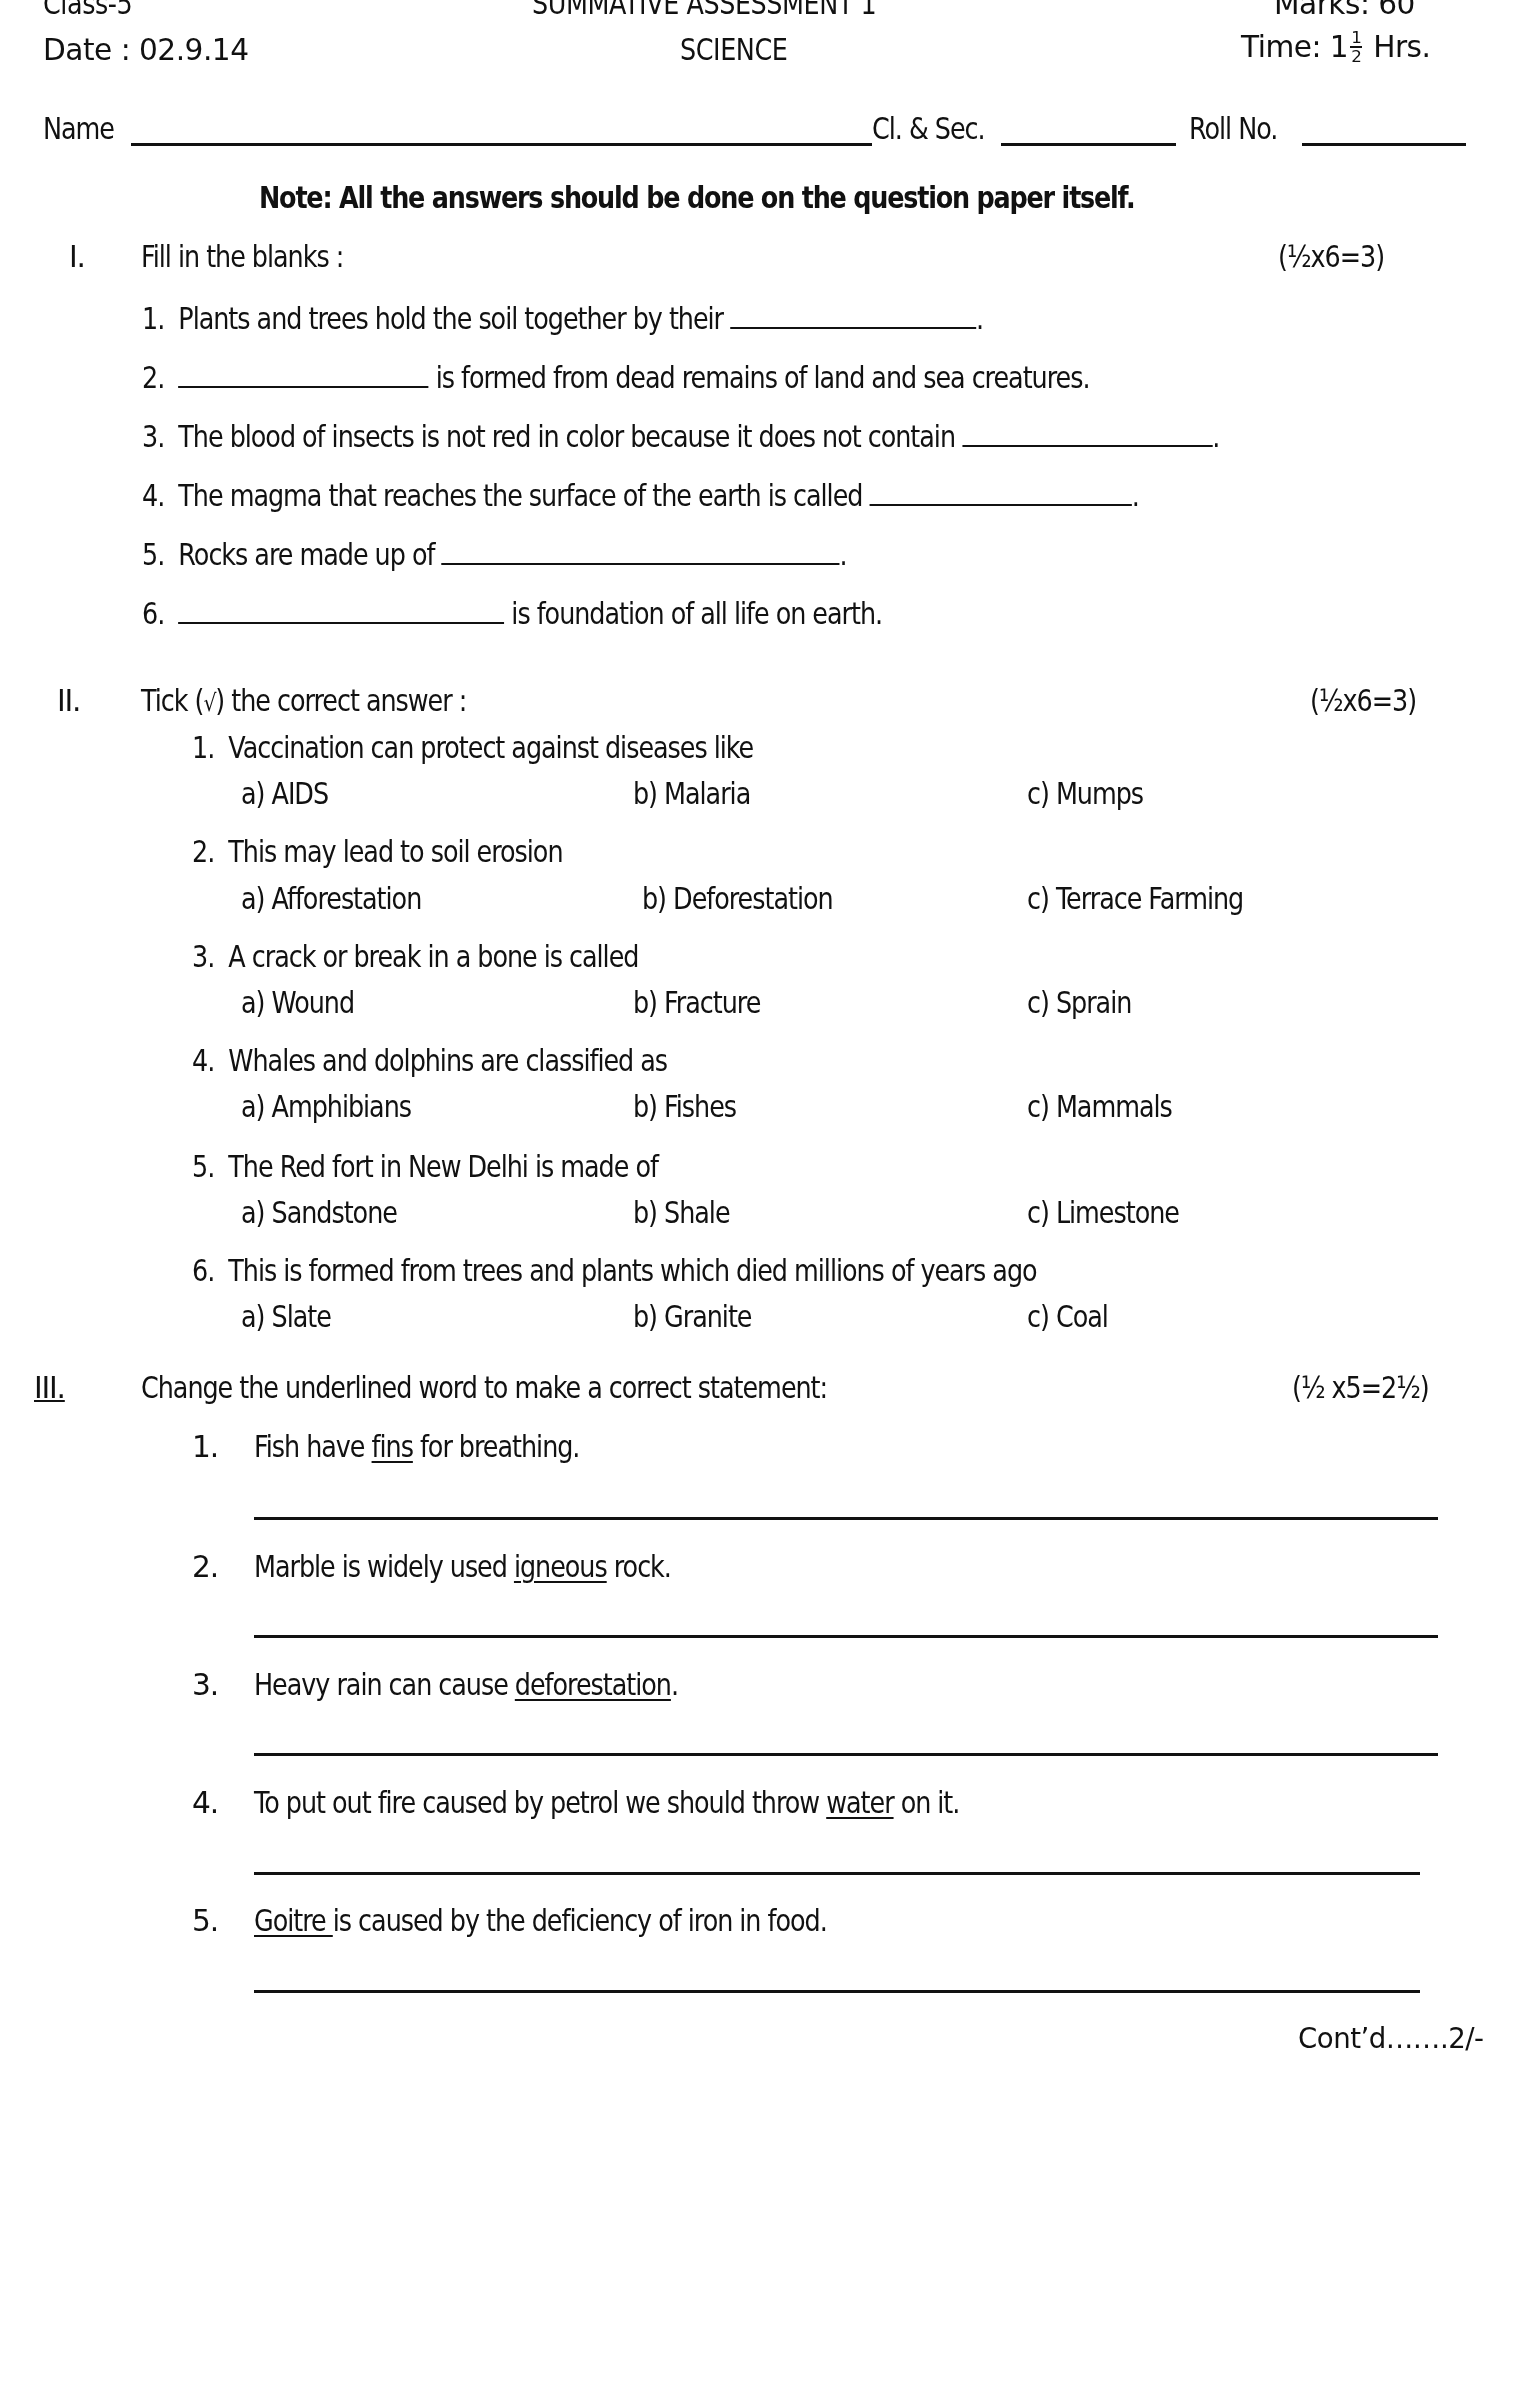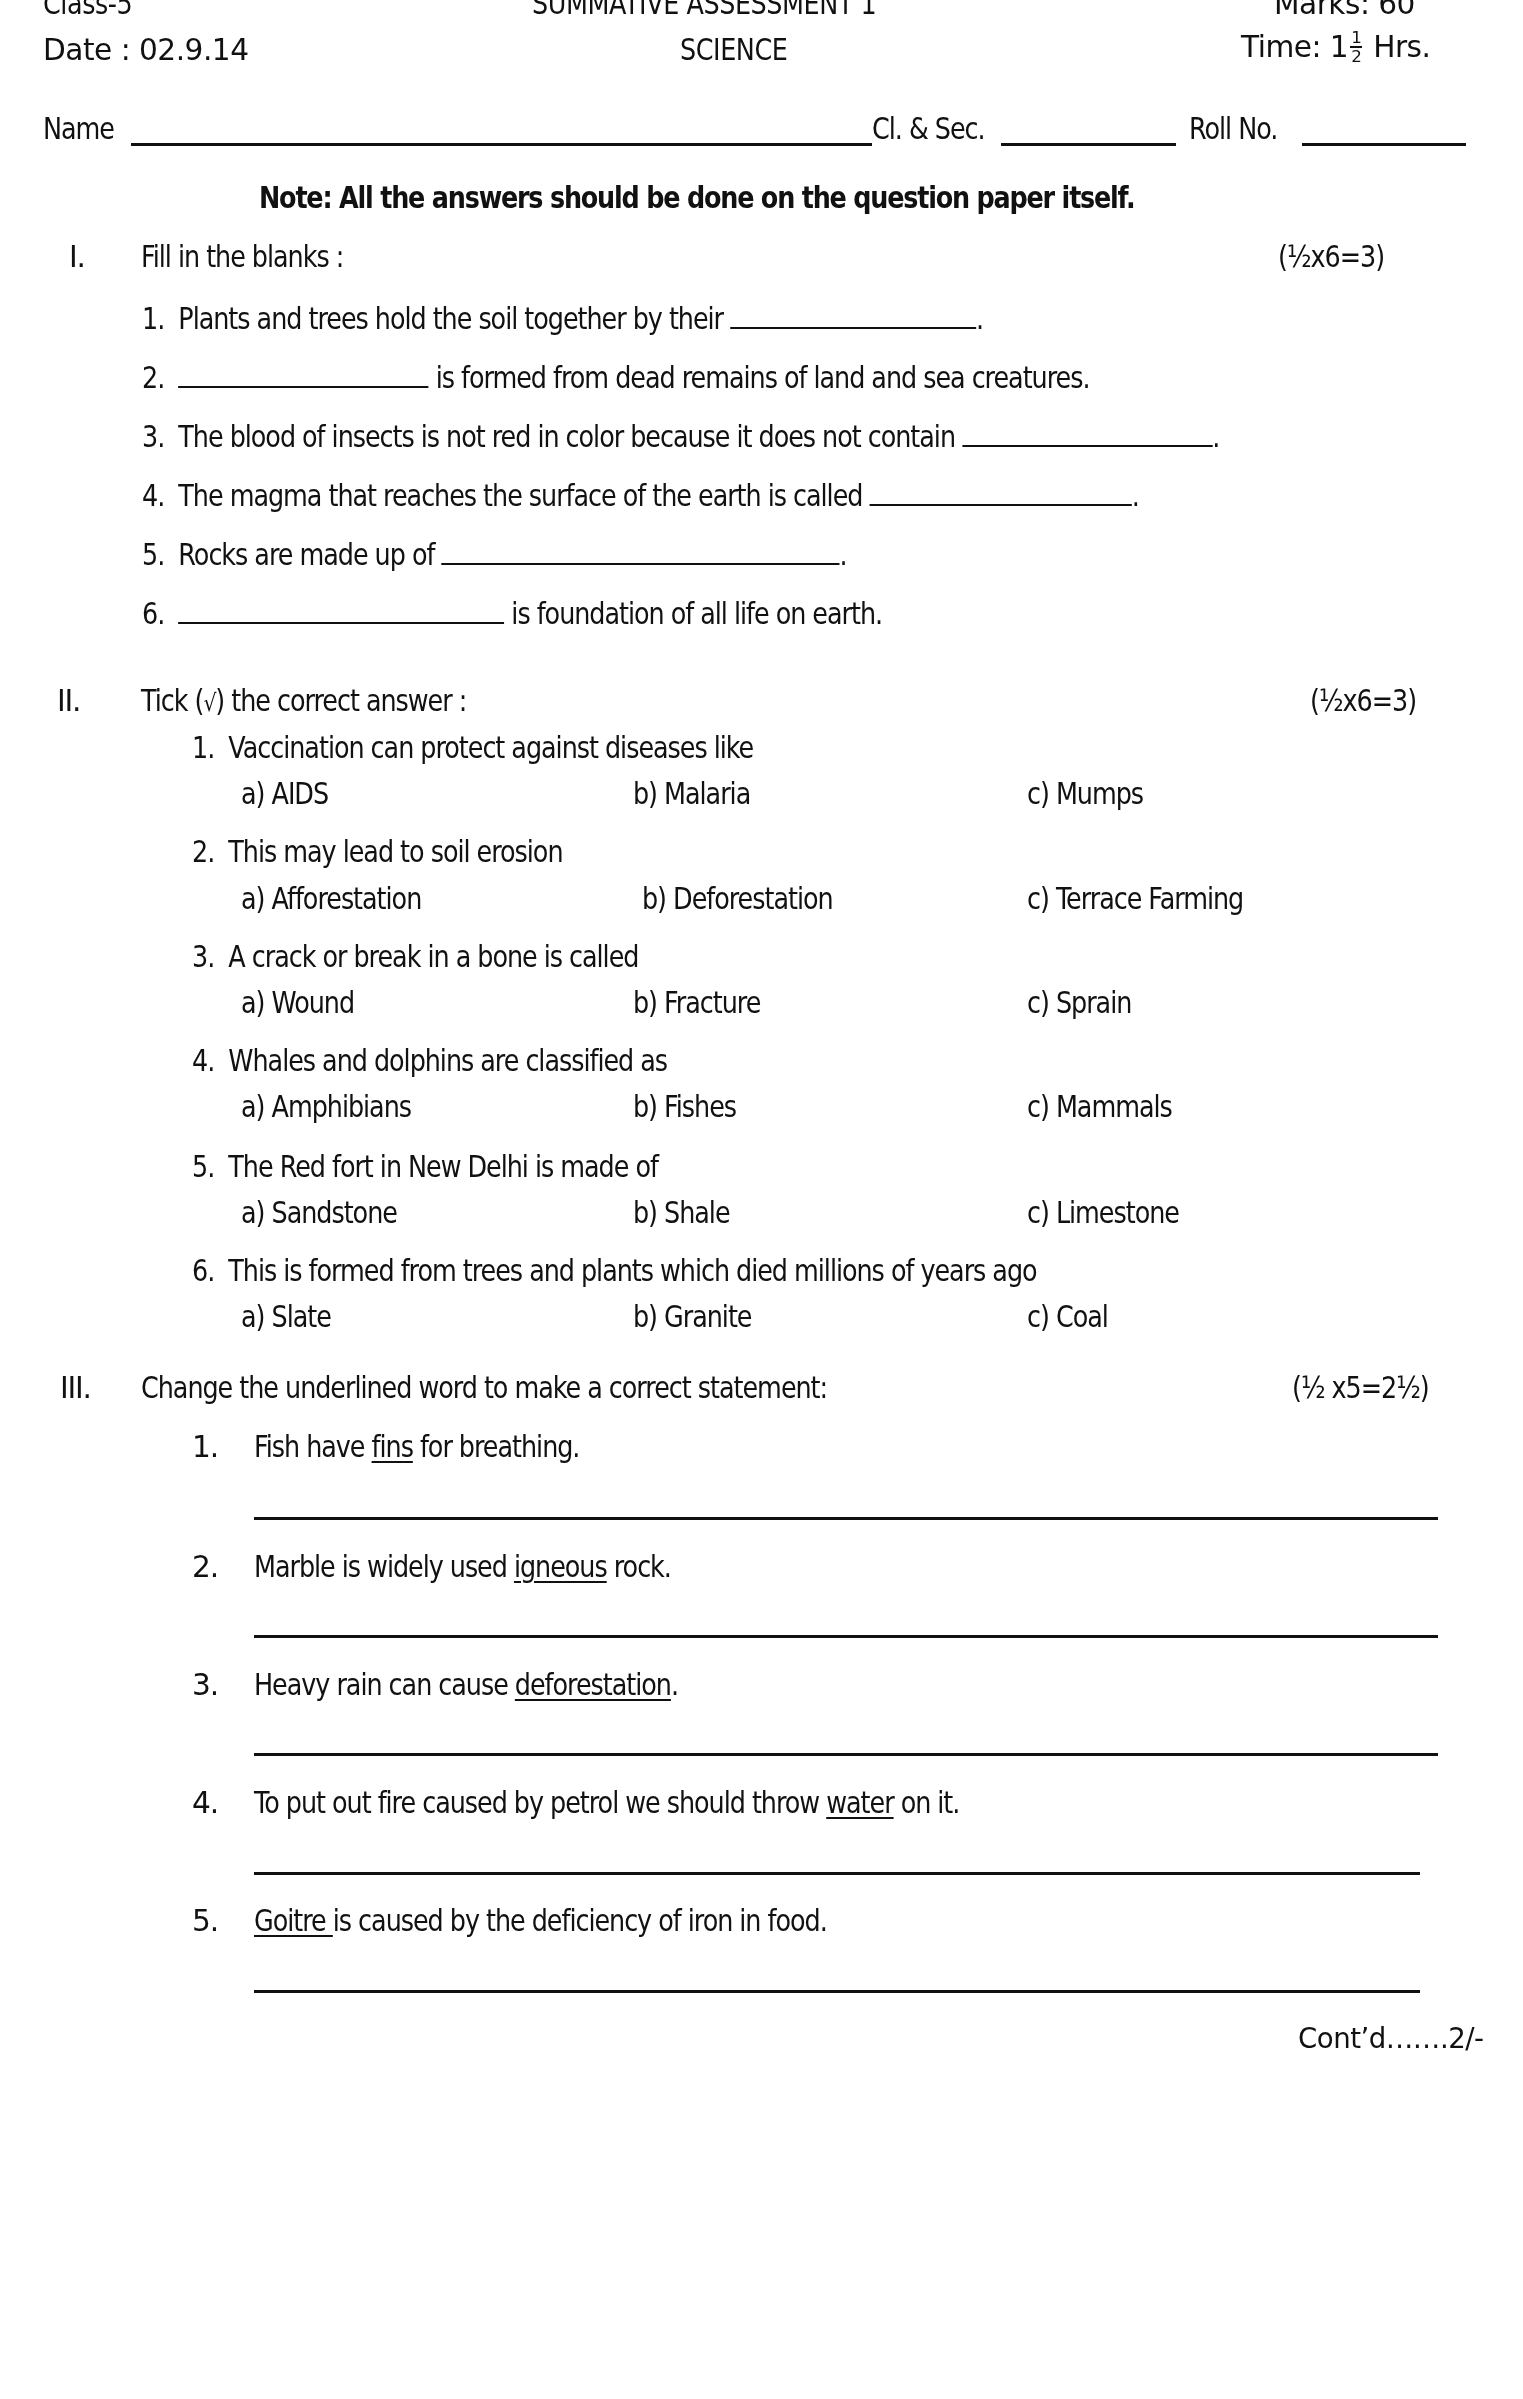--- a/index.html
+++ b/index.html
@@ -118,21 +118,21 @@
   <div class="t cond" style="left:633px; top:1196px;">b) Shale</div>
   <div class="t cond" style="left:1027px; top:1196px;">c) Limestone</div>
 
   <div class="t cond" style="left:192px; top:1254px;"><span>6.</span>&nbsp;&nbsp;<span>This is formed from trees and plants which died millions of years ago</span></div>
   <div class="t cond" style="left:241px; top:1300px;">a)  Slate</div>
   <div class="t cond" style="left:633px; top:1300px;">b) Granite</div>
   <div class="t cond" style="left:1027px; top:1300px;">c) Coal</div>
 </div>
 
 <div>
-  <div class="t" style="left:60px; top:1371px;">III.</div>
+  <div class="t" style="left:34px; top:1371px;text-decoration:underline;">III.</div>
   <div class="t cond" style="left:141px; top:1371px;">Change the underlined word to make a correct statement:</div>
   <div class="t cond" style="left:1292px; top:1371px;">(½ x5=2½)</div>
 
   <div class="t" style="left:192px; top:1430px;">1.</div>
   <div class="t cond" style="left:254px; top:1430px;"><span>Fish have </span><span class="u">fins</span><span> for breathing.</span></div>
   <div class="hline" style="left:254px; width:1184px; top:1517px;"></div>
 
   <div class="t" style="left:192px; top:1550px;">2.</div>
   <div class="t cond" style="left:254px; top:1550px;"><span>Marble is widely used </span><span class="u">igneous</span><span> rock.</span></div>
   <div class="hline" style="left:254px; width:1184px; top:1635px;"></div>

